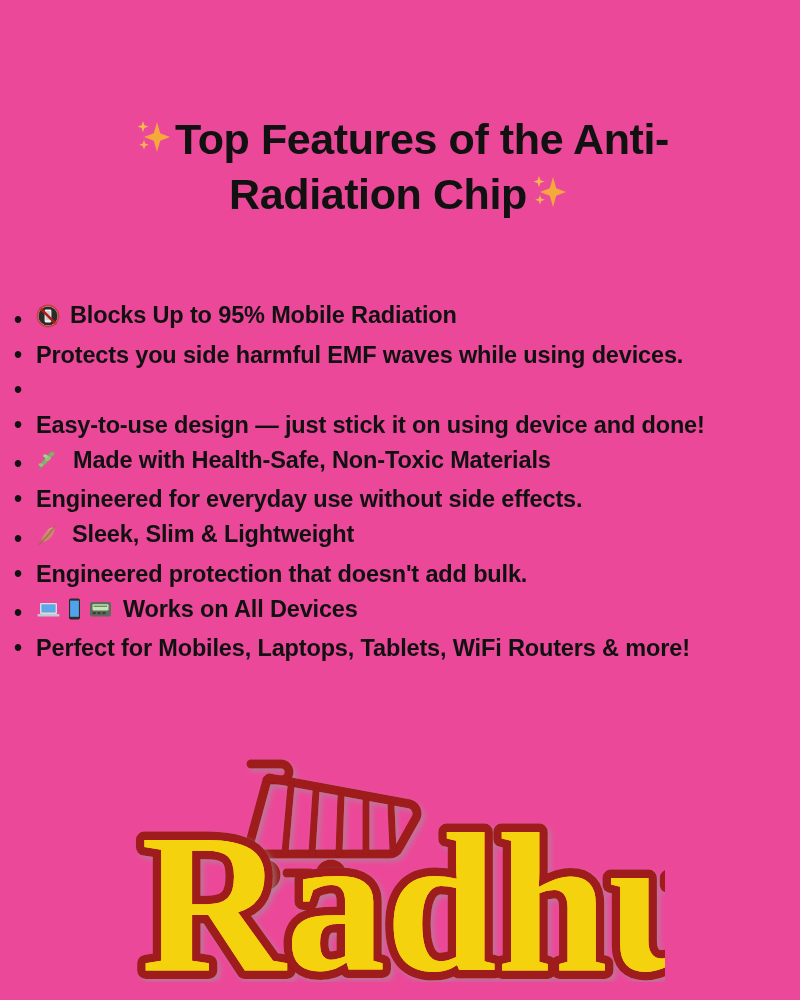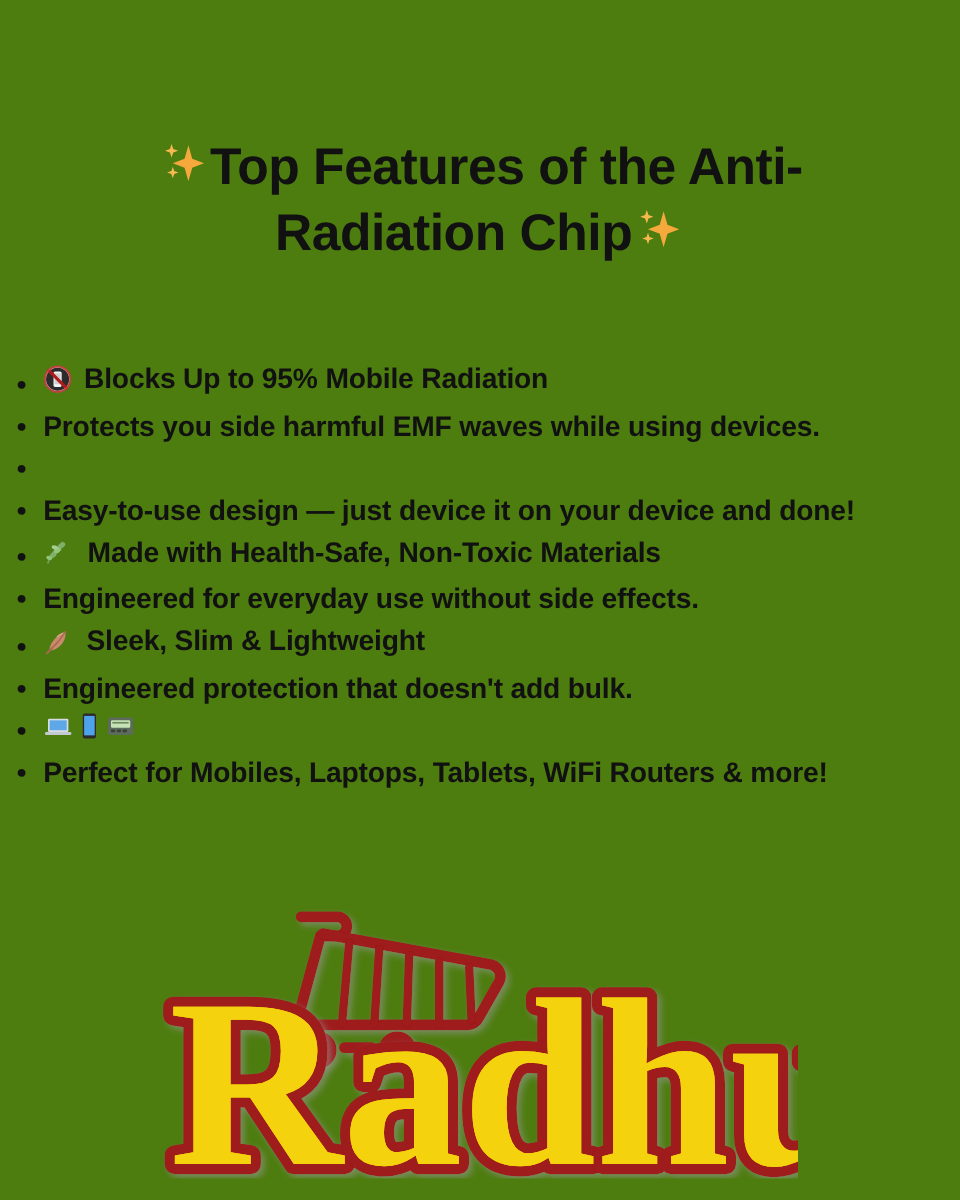--- a/index.html
+++ b/index.html
@@ -13,21 +13,21 @@
     height: 1000px;
     overflow: hidden;
     font-family: "Liberation Sans", sans-serif;
     color: #111111;
     position: relative;
   }
 
   .page {
     width: 800px;
     height: 1000px;
-    background: #4d7c0f;
+    background: #ec4899;
     position: relative;
     display: flex;
     flex-direction: column;
   }
 
   
   .title-block {
     padding: 112px 35px 0 35px;
     text-align: center;
   }
@@ -164,21 +164,21 @@
       </span>
     </li>
 
     <li class="feature-item">
       <span class="bullet">•</span>
     </li>
 
     <li class="feature-item">
       <span class="bullet">•</span>
       <span class="feature-text">
-        <span class="feature-label">Easy-to-use design — just device it on your device and done!</span>
+        <span class="feature-label">Easy-to-use design — just stick it on using device and done!</span>
       </span>
     </li>
 
     <li class="feature-item">
       <span class="bullet">•</span>
       <span class="feature-text">
         <span class="feature-emoji" style="margin-right:9px;">
           <svg width="24" height="24" viewBox="0 0 24 24" xmlns="http://www.w3.org/2000/svg">
             <path d="M4 21 C6 15 9.5 9 16 4" fill="none" stroke="#7E9A62" stroke-width="1.5" stroke-linecap="round"></path>
             <ellipse cx="8.2" cy="14.6" rx="3.3" ry="2.1" fill="#7FB069" transform="rotate(-38 8.2 14.6)"></ellipse>
@@ -241,20 +241,21 @@
         <span class="feature-emoji" style="margin-right:6px;">
           <svg width="25" height="24" viewBox="0 0 25 24" xmlns="http://www.w3.org/2000/svg">
             <rect x="2" y="5" width="21" height="14.5" rx="2" fill="#5C6B5C"></rect>
             <rect x="4.5" y="7.2" width="16" height="6.2" rx="1" fill="#C6E3B8"></rect>
             <rect x="5.6" y="8.6" width="13.6" height="1.4" fill="#6C8C5C"></rect>
             <rect x="4.5" y="15" width="3.4" height="2.2" rx="0.6" fill="#384238"></rect>
             <rect x="9.4" y="15" width="3.4" height="2.2" rx="0.6" fill="#384238"></rect>
             <rect x="14.3" y="15" width="3.4" height="2.2" rx="0.6" fill="#384238"></rect>
           </svg>
         </span>
+        <span class="feature-label">Works on All Devices</span>
       </span>
     </li>
 
     <li class="feature-item">
       <span class="bullet">•</span>
       <span class="feature-text">
         <span class="feature-label">Perfect for Mobiles, Laptops, Tablets, WiFi Routers &amp; more!</span>
       </span>
     </li>
 

